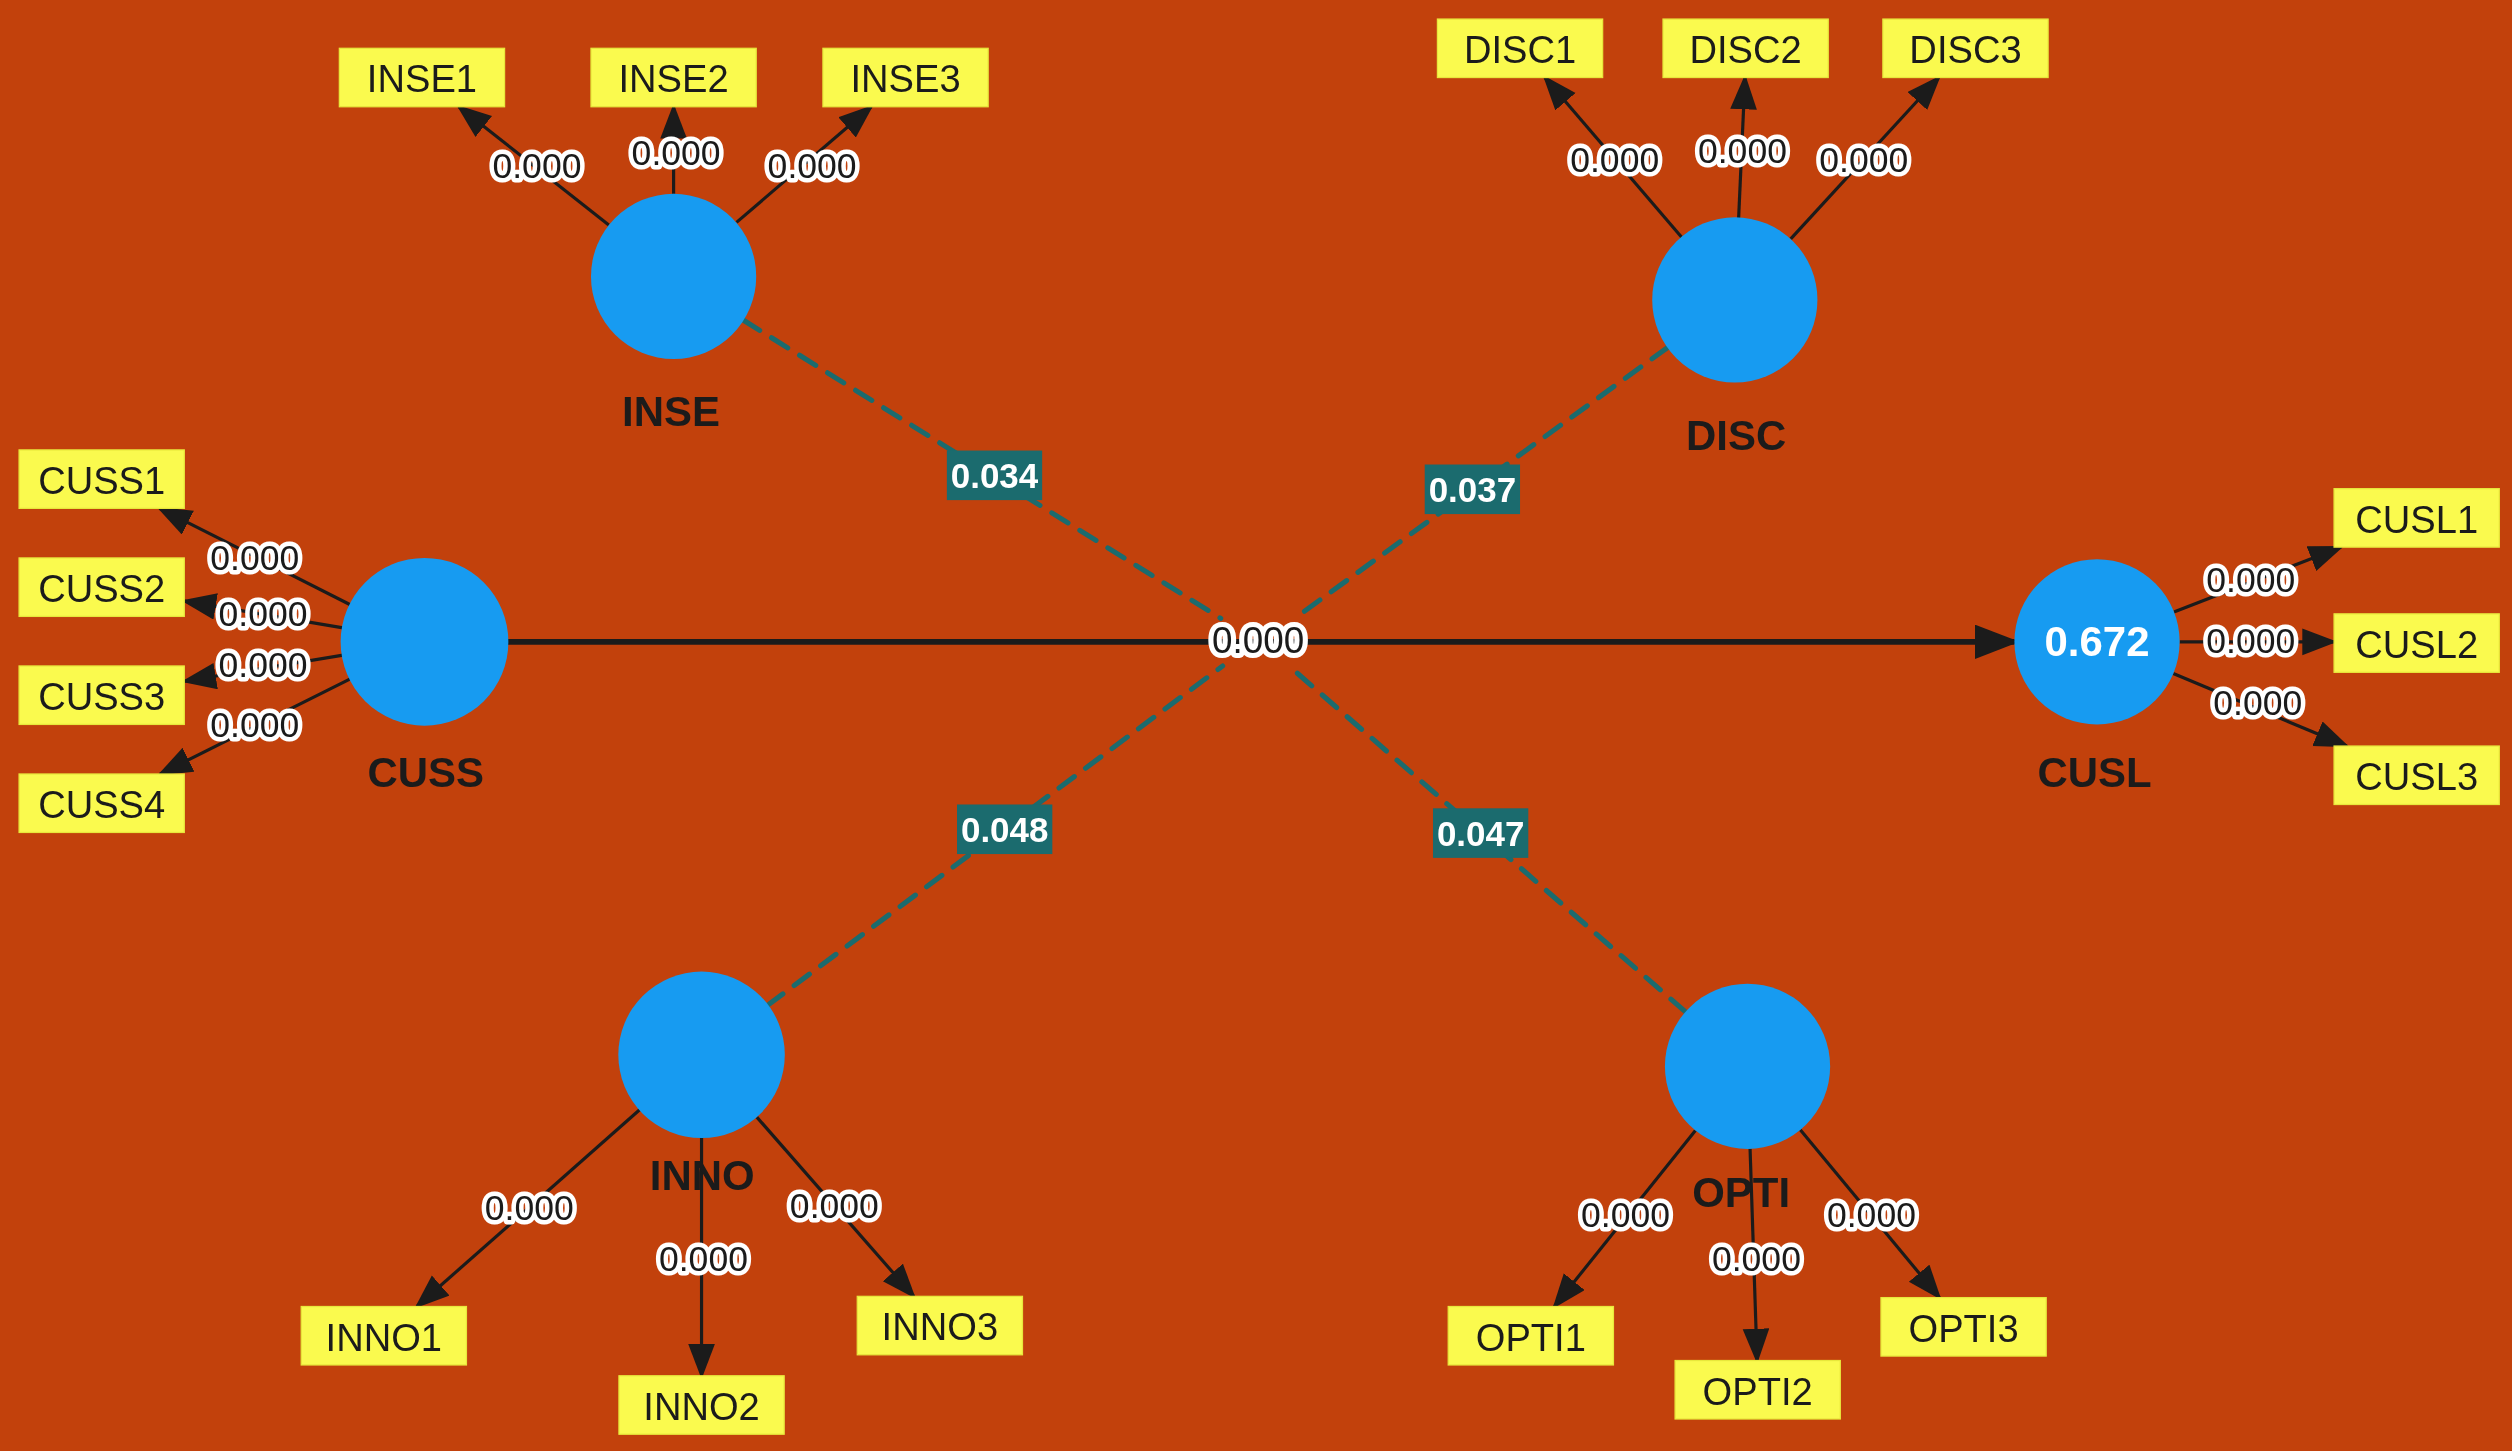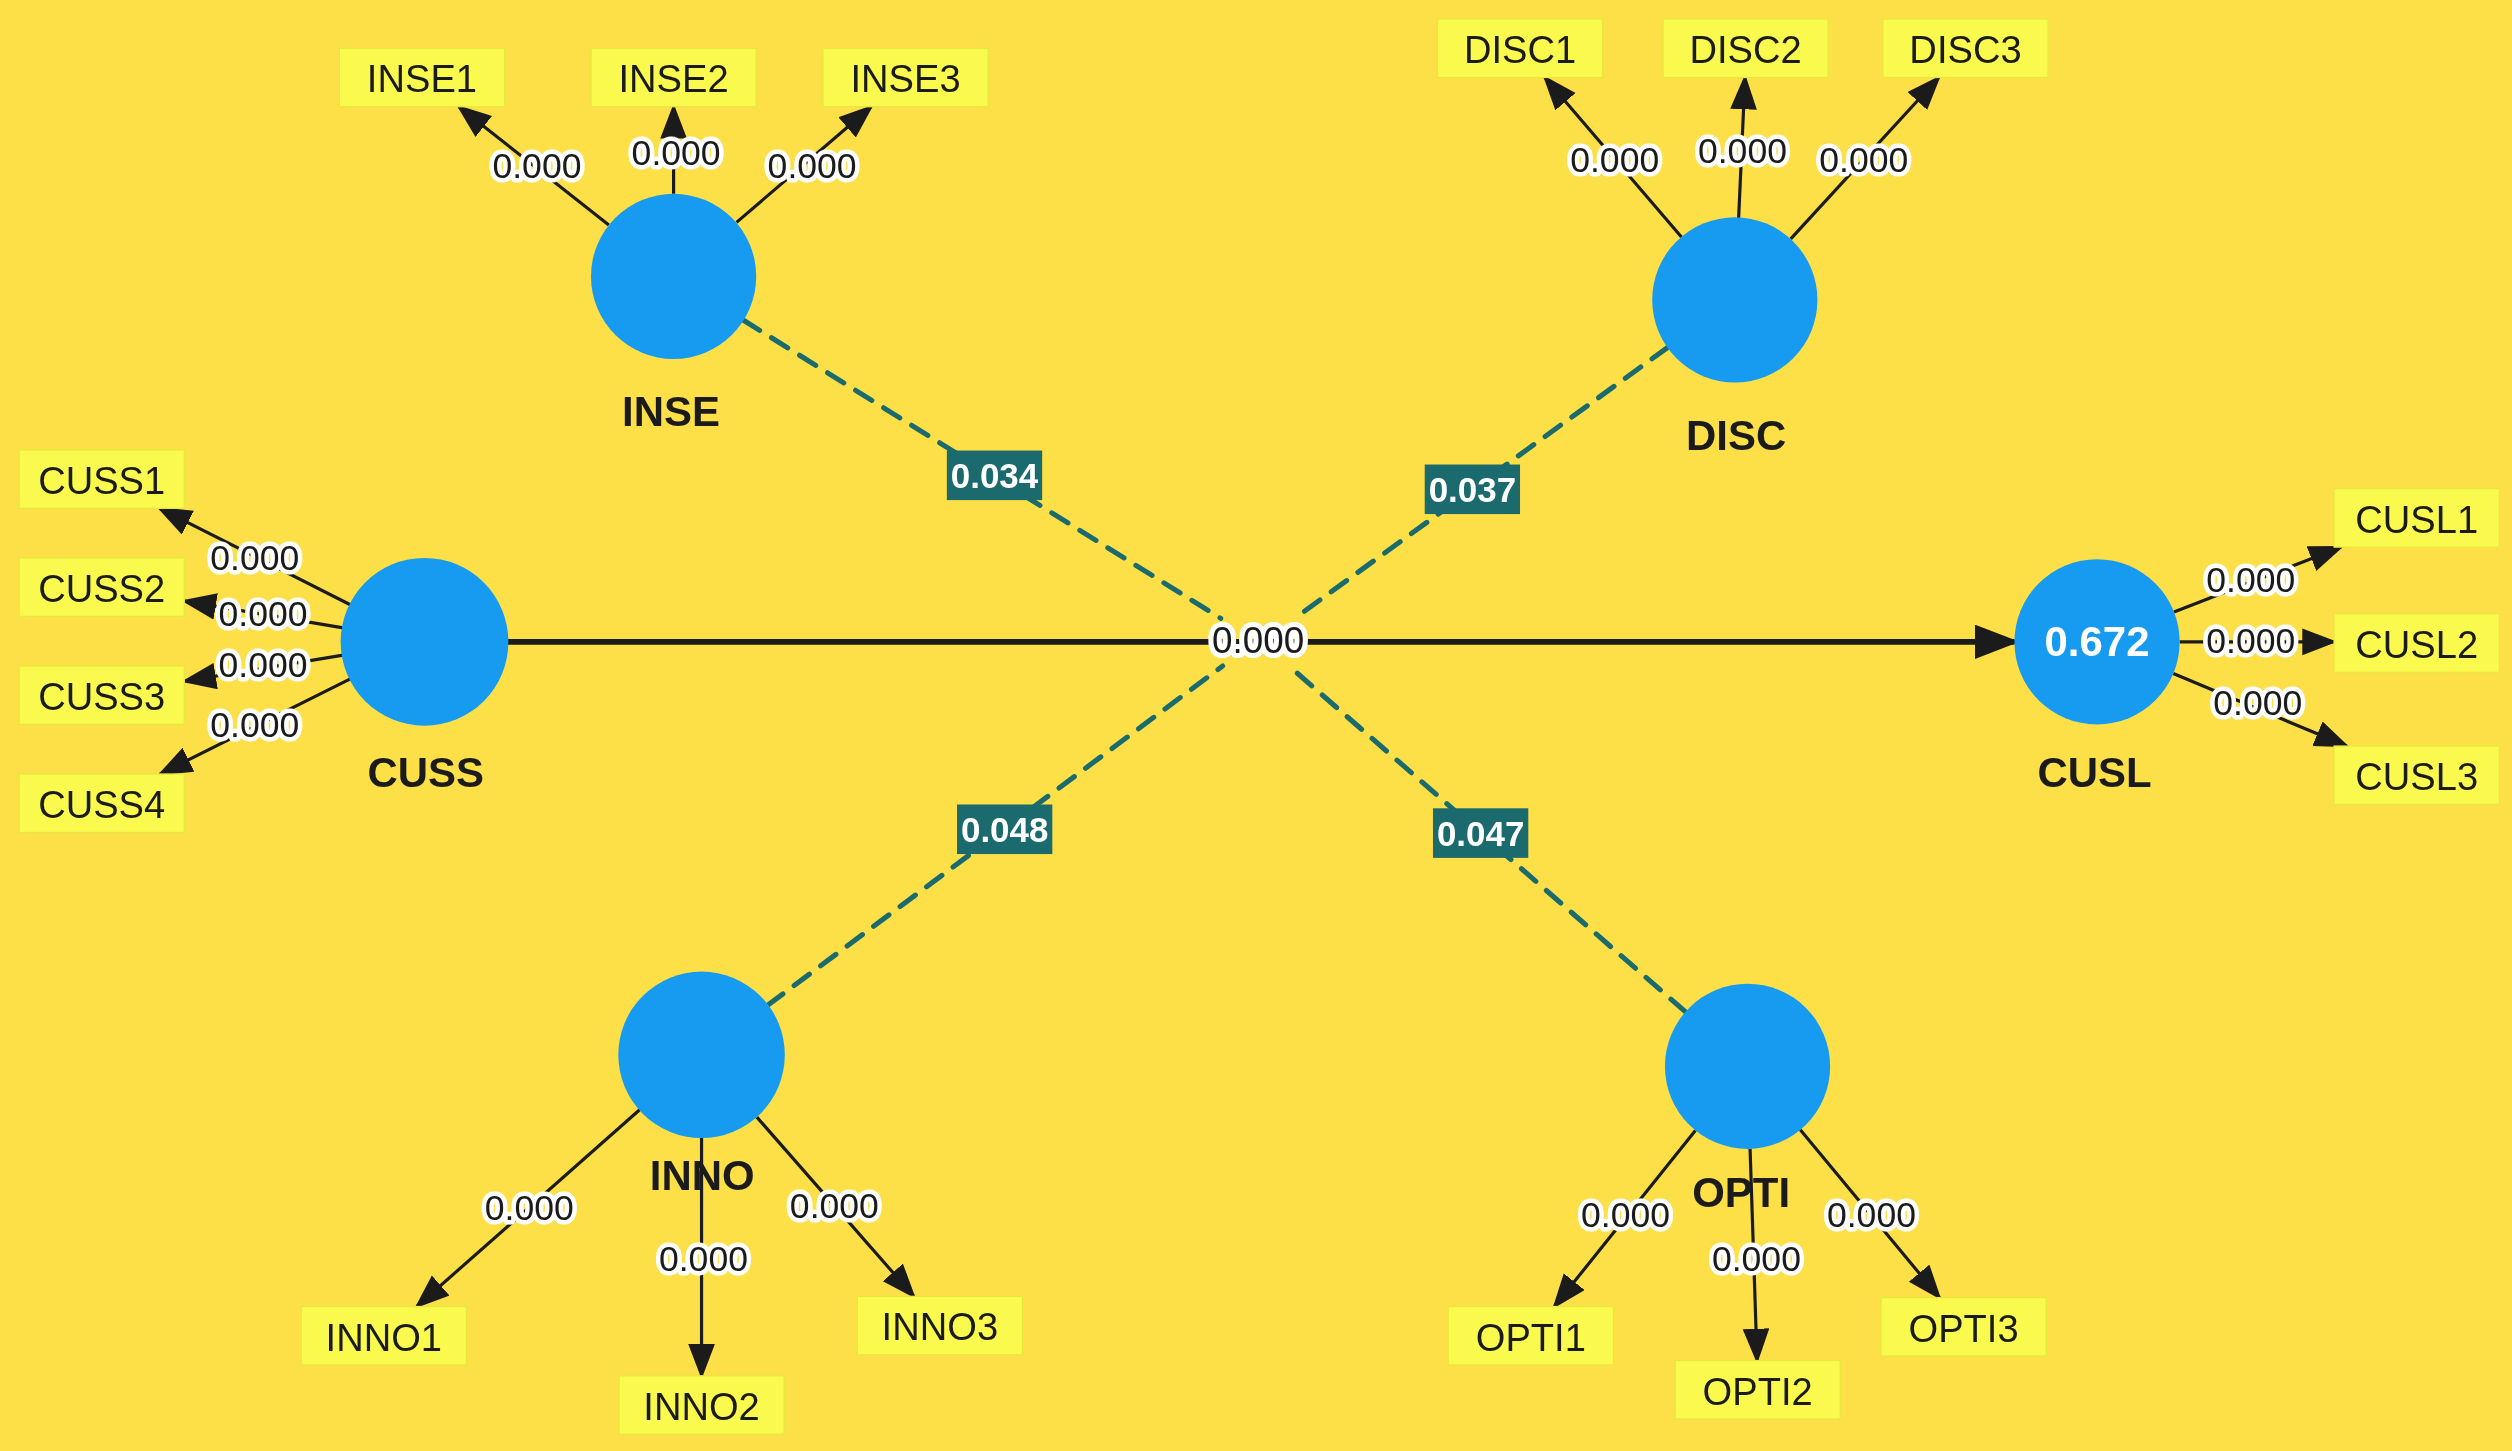--- a/index.html
+++ b/index.html
@@ -2,21 +2,21 @@
 <html style="font-size:10.2px"><head>
 <meta charset="utf-8">
 <style>
   html, body {
     margin: 0;
     padding: 0;
     background: #ffffff;
   }
   .stage {
     width: 100%;
-    background: #fde047;
+    background: #c2410c;
   }
   svg { display: block; width: 100%; height: auto; }
 
   text {
     font-family: "Liberation Sans", "DejaVu Sans", sans-serif;
     fill: #1b1b1b;
     text-anchor: middle;
     dominant-baseline: central;
   }
   .edge {

